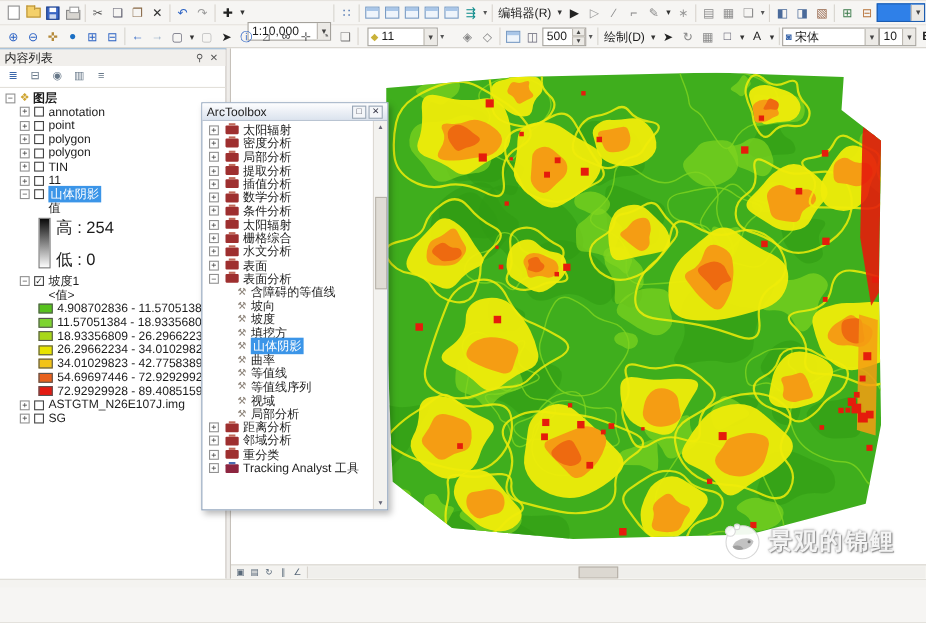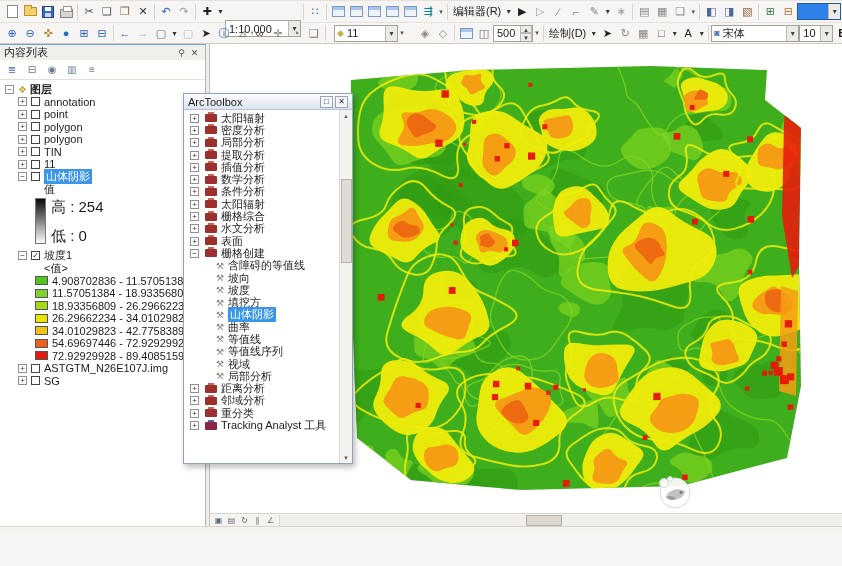--- a/index.html
+++ b/index.html
@@ -672,20 +672,21 @@
         </svg>
       <div class="watermark">
         <svg width="36" height="36" viewBox="0 0 36 36">
           <circle cx="19" cy="19" r="15" fill="#ffffff" fill-opacity="0.93" stroke="#d8d8d8"></circle>
           <circle cx="8" cy="9" r="4.5" fill="#ffffff" fill-opacity="0.93" stroke="#d8d8d8"></circle>
           <circle cx="14" cy="5" r="2.5" fill="#ffffff" fill-opacity="0.93" stroke="#d8d8d8"></circle>
           <path d="M10,23 C12,15 26,13 29,18 C27,26 15,28 10,23 Z" fill="#c2c2c2"></path>
           <path d="M10,23 C14,21 18,22 20,25 C16,27 12,26 10,23 Z" fill="#9d9d9d"></path>
           <circle cx="25" cy="18.5" r="1.4" fill="#777"></circle>
         </svg>
+        <span class="wm-text">景观的锦鲤</span>
       </div>
       <div class="map-bottombar">
         <div class="view-btns">
             <span class="vbtn">
               <span>▣</span>
             </span>
             <span class="vbtn">
               <span>▤</span>
             </span>
             <span class="vbtn">
@@ -767,21 +768,21 @@
             <span>水文分析</span>
           </div>
           <div class="tbx-row" style="padding-left: 6px;">
             <span class="exp">+</span>
             <span class="ic-toolbox"></span>
             <span>表面</span>
           </div>
           <div class="tbx-row" style="padding-left: 6px;">
             <span class="exp">−</span>
             <span class="ic-toolbox"></span>
-            <span>栅格创建</span>
+            <span>表面分析</span>
           </div>
           <div class="tbx-row" style="padding-left: 30px;">
             <span class="hammer">⚒</span>
             <span>含障碍的等值线</span>
           </div>
           <div class="tbx-row" style="padding-left: 30px;">
             <span class="hammer">⚒</span>
             <span>坡向</span>
           </div>
           <div class="tbx-row" style="padding-left: 30px;">

